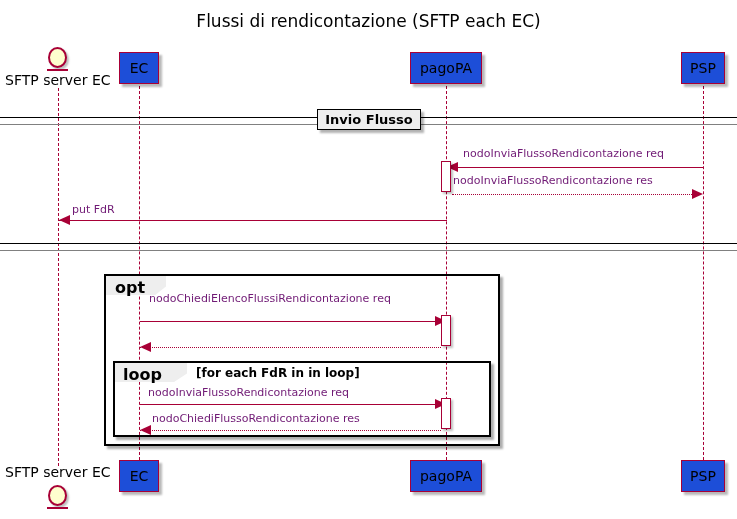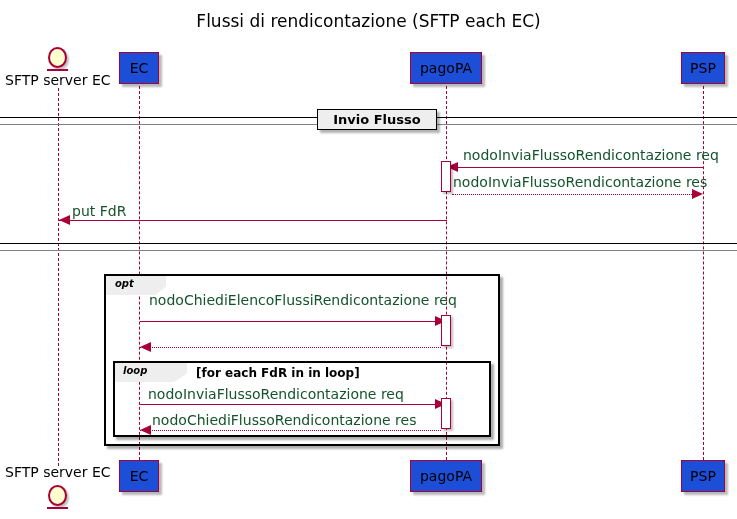--- a/index.html
+++ b/index.html
@@ -146,22 +146,22 @@
     border-left: 11px solid #A80036;
   }
   .arrowhead.left {
     border-top: 5px solid transparent;
     border-bottom: 5px solid transparent;
     border-right: 11px solid #A80036;
   }
 
   .msg-label {
     position: absolute;
-    font-size: 14px;
-    color: #14532d;
+    font-size: 11px;
+    color: #701a75;
     white-space: nowrap;
     z-index: 4;
   }
 
   
   .fragment {
     position: absolute;
     border: 2.5px solid #000000;
     background: transparent;
     box-shadow: 3px 3px 2px rgba(0,0,0,0.32);
@@ -172,26 +172,25 @@
     border-width: 2px;
   }
   .frag-tab {
     position: absolute;
     background: #EEEEEE;
     box-sizing: border-box;
     z-index: 3;
   }
   .frag-tab-label {
     position: absolute;
-    font-size: 10px;
+    font-size: 16px;
     font-weight: bold;
     color: #000000;
     white-space: nowrap;
     z-index: 4;
-    font-style: italic;
   }
   .frag-guard {
     position: absolute;
     font-size: 12px;
     font-weight: bold;
     color: #000000;
     white-space: nowrap;
     z-index: 4;
   }
 </style>
@@ -214,21 +213,21 @@
   <div class="actor-label" style="left:5px; top:72px;">SFTP server EC</div>
 
   <div class="participant" style="left:119px; top:52px; width:40px; height:32px;">EC</div>
 
   <div class="participant" style="left:410px; top:52px; width:72px; height:32px;">pagoPA</div>
 
   <div class="participant" style="left:681px; top:52px; width:44px; height:32px;">PSP</div>
 
   <div class="divider-rule" style="top:117px;"></div>
   <div class="divider-rule second" style="top:124px;"></div>
-  <div class="divider-box" style="left:317px; top:109px; width:120px; height:21px;">Invio Flusso</div>
+  <div class="divider-box" style="left:317px; top:109px; width:104px; height:21px;">Invio Flusso</div>
 
   <div class="msg-label" style="left:463px; top:147px;">nodoInviaFlussoRendicontazione req</div>
   <div class="msg solid" style="left:447px; top:167px; width:256px;"></div>
   <div class="arrowhead left" style="left:447px; top:162px;"></div>
 
   <div class="activation" style="left:441px; top:161px; height:31px;"></div>
 
   <div class="msg-label" style="left:453px; top:174px;">nodoInviaFlussoRendicontazione res</div>
   <div class="msg dashed" style="left:452px; top:194px; width:240px;"></div>
   <div class="arrowhead right" style="left:692px; top:189px;"></div>

